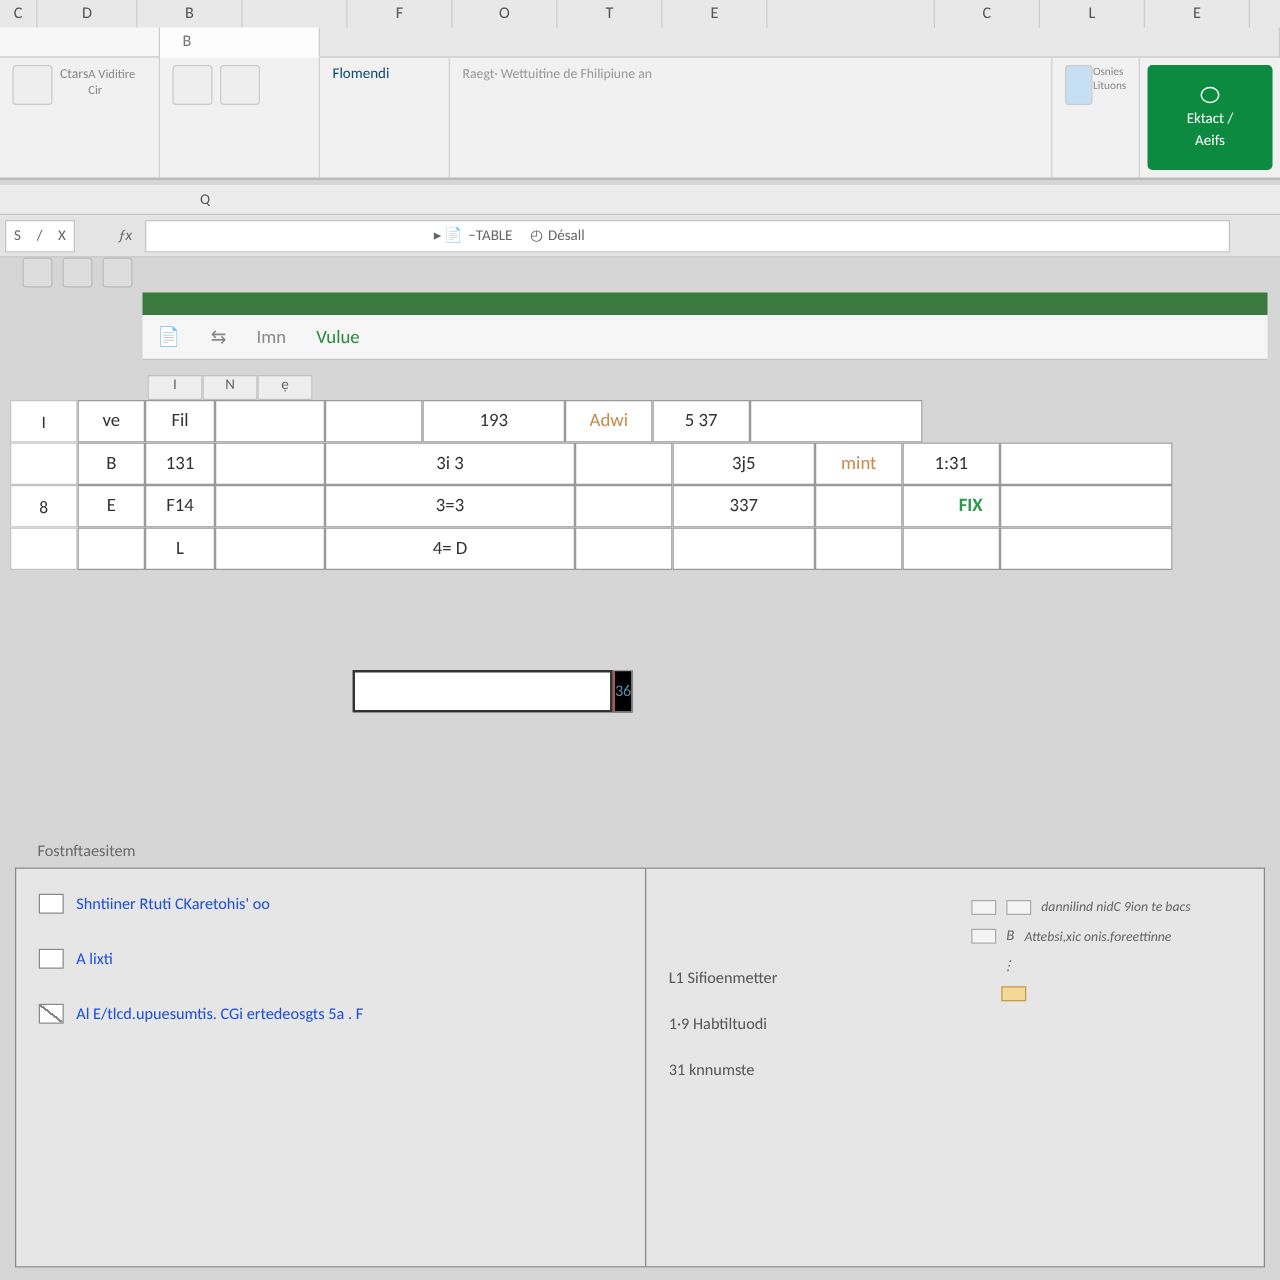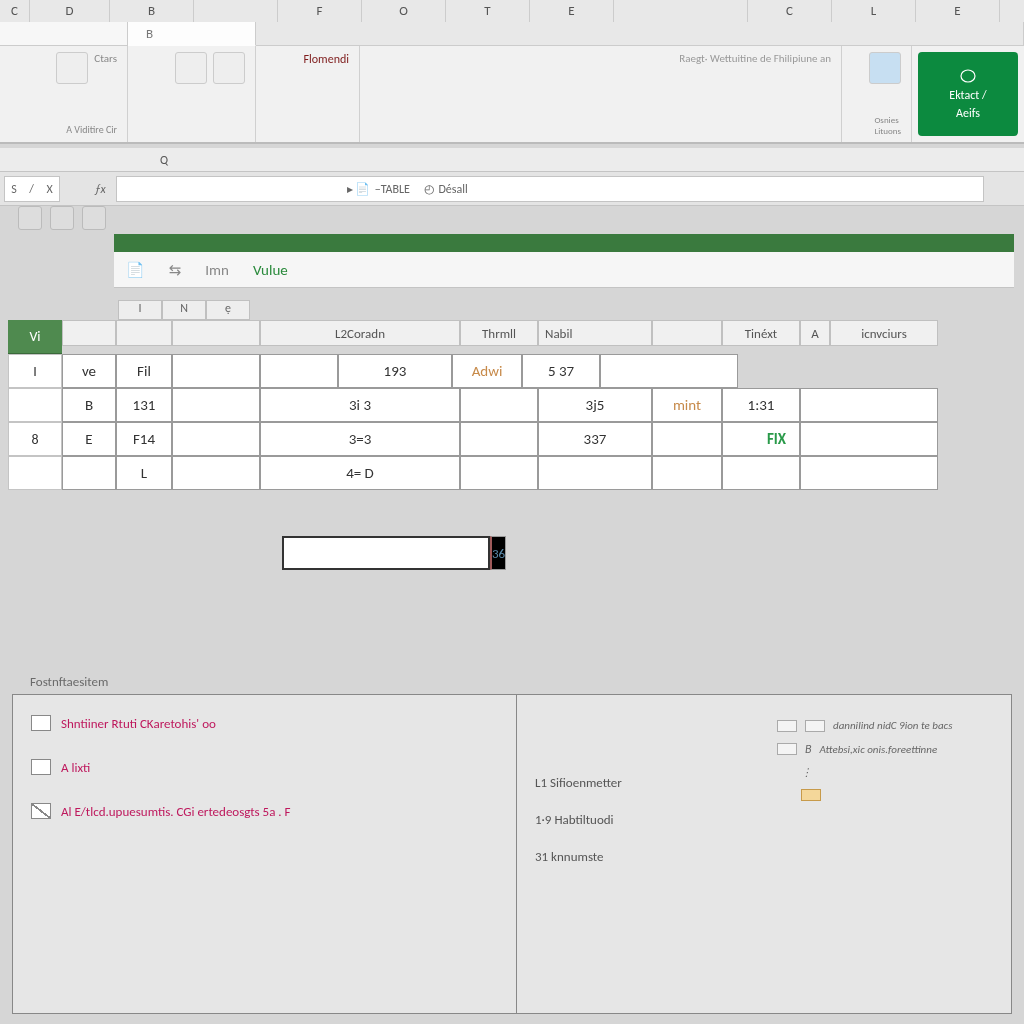--- a/index.html
+++ b/index.html
@@ -8,21 +8,21 @@
 
 .col-letters { display: flex; height: 24px; background: #e8e8e8; font-size: 13px; color: #555; }
 .col-letters div { border-right: 1px solid #ccc; border-bottom: 1px solid #ccc; text-align: center; padding-top: 3px; }
 
 
 .ribbon-wrap { position: absolute; top: 22px; left: 0; right: 0; height: 124px; }
 .ribbon-tabs { display: flex; height: 24px; font-size: 13px; color: #777; }
 .ribbon-tabs div { padding: 4px 18px; border-right: 1px solid #ccc; border-bottom: 1px solid #ccc; background: #e8e8e8; cursor: pointer; }
 .ribbon-tabs div.active { background: #fdfdfd; border-bottom: 1px solid #fdfdfd; }
 .ribbon-body { display: flex; background: #f1f1f1; height: 98px; border-bottom: 2px solid #bbb; }
-.rgroup { border-right: 1px solid #d0d0d0; padding: 6px 10px; display: flex; flex-direction: column; justify-content: space-between; font-size: 10px; color: #888; align-items: flex-end; }
+.rgroup { border-right: 1px solid #d0d0d0; padding: 6px 10px; display: flex; flex-direction: row; justify-content: space-between; font-size: 10px; color: #888; }
 .rgroup .icons { display: flex; gap: 6px; }
 .ricon { width: 32px; height: 32px; background: #eee; border: 1px solid #ccc; border-radius: 3px; }
 .ricon.blue { background: #c7dff2; }
 .rgroup .rlabel { text-align: center; margin-top: 4px; }
 .ribbon-accent { width: 100px; background: #0c8a3f; color: #fff; display: flex; flex-direction: column; align-items: center; justify-content: center; font-size: 12px; gap: 4px; border-radius: 4px; margin: 6px; }
 
 
 .subbar { position: absolute; top: 148px; left: 0; right: 0; height: 24px; background: #ececec; border-bottom: 1px solid #c4c4c4; display: flex; align-items: center; font-size: 12px; color: #555; padding-left: 160px; }
 
 
@@ -72,21 +72,21 @@
 .lone-cell { position: absolute; top: 536px; left: 282px; display: flex; }
 .lone-cell .inp { width: 208px; height: 34px; background: #fff; border: 2px solid #333; }
 .lone-cell .rt { width: 16px; height: 34px; background: #000000; border: 1px solid #9a9a9a; border-left: 2px solid #a05a5a; display: flex; align-items: center; justify-content: center; color: #5a8aaa; font-size: 13px; }
 
 
 .reco-title { position: absolute; top: 674px; left: 30px; font-size: 13px; color: #6a6a6a; }
 .reco-panel { position: absolute; top: 694px; left: 12px; right: 12px; bottom: 10px; border: 1px solid #888; background: #e6e6e6; display: flex; }
 .reco-left { width: 504px; border-right: 1px solid #888; padding: 20px 18px; display: flex; flex-direction: column; gap: 28px; }
 .reco-mid { flex: 1; padding: 80px 18px 20px; display: flex; flex-direction: column; gap: 22px; font-size: 13px; color: #555; }
 .reco-right { width: 248px; padding: 24px 14px; font-size: 11px; color: #666; }
-.opt { display: flex; align-items: center; gap: 10px; font-size: 13px; color: #be185d; }
+.opt { display: flex; align-items: center; gap: 10px; font-size: 13px; color: #1d4ed8; }
 .opt .box { width: 20px; height: 16px; background: #fff; border: 1px solid #888; flex-shrink: 0; }
 .opt .box.diag { background: linear-gradient(to top right, transparent 46%, #888 46%, #888 54%, transparent 54%), #fff; }
 .reco-right .rowx { display:flex; align-items:center; gap:8px; margin-bottom:10px;font-style:italic; }
 .reco-right .sw { width:20px; height:12px; border:1px solid #aaa; background:#f4f4f4; }
 .reco-right .sw.orange { background:#f4d79a; border-color:#c79a4a; }
 </style>
 </head>
 <body>
 
 <div class="col-letters" id="colLetters">
@@ -119,21 +119,21 @@
       <div style="font-size:10px;color:#888">A Viditire Cir</div>
     </div>
     <div class="rgroup" style="width:128px">
       <div class="icons">
           <div class="ricon"></div>
           <div class="ricon"></div>
         </div>
       <div class="rlabel"></div>
     </div>
     <div class="rgroup" style="width:104px">
-      <div style="font-size:12px;color:#7f1d1d">Flomendi</div>
+      <div style="font-size:12px;color:#0c4a6e">Flomendi</div>
       <div class="rlabel"></div>
     </div>
     <div class="rgroup" style="flex:1">
       <div style="font-size:11px;color:#999">Raegt· Wettuitine de Fhilipiune an</div>
     </div>
     <div class="rgroup" style="width:70px">
       <div class="ricon blue"></div>
       <div style="display:flex;flex-direction:column;font-size:9px">
           <span>Osnies</span>
           <span>Lituons</span>
@@ -181,33 +181,20 @@
   <span class="tabitem active">Vulue</span>
 </div>
 
 <div class="grid-zone">
   <div class="small-colhdr" id="smallCols">
       <div>I</div>
       <div>N</div>
       <div>ẹ</div>
     </div>
 
-  <div class="data-row">
-    <div class="rowhdr">Vi</div>
-    <div class="hdr-cell col-a"></div>
-    <div class="hdr-cell col-b"></div>
-    <div class="hdr-cell col-c"></div>
-    <div class="hdr-cell col-d">L2Coradn</div>
-    <div class="hdr-cell col-e">Thrmll</div>
-    <div class="hdr-cell col-f" style="text-align:left;padding-left:6px;justify-content:flex-start">Nabil</div>
-    <div class="hdr-cell col-g"></div>
-    <div class="hdr-cell col-h">Tinéxt</div>
-    <div class="hdr-cell" style="width:30px">A</div>
-    <div class="hdr-cell col-i">icnvciurs</div>
-  </div>
 
   <div id="dataRows">
       <div class="data-row">
         <div class="rowhdr plain" style="background: rgb(255, 255, 255); color: rgb(51, 51, 51);">I</div>
         <div class="cell col-a">ve</div>
         <div class="cell col-b">Fil</div>
         <div class="cell col-c"></div>
         <div class="cell col-e"></div>
         <div class="cell col-f">193</div>
         <div class="cell col-g orange faded">Adwi</div>

